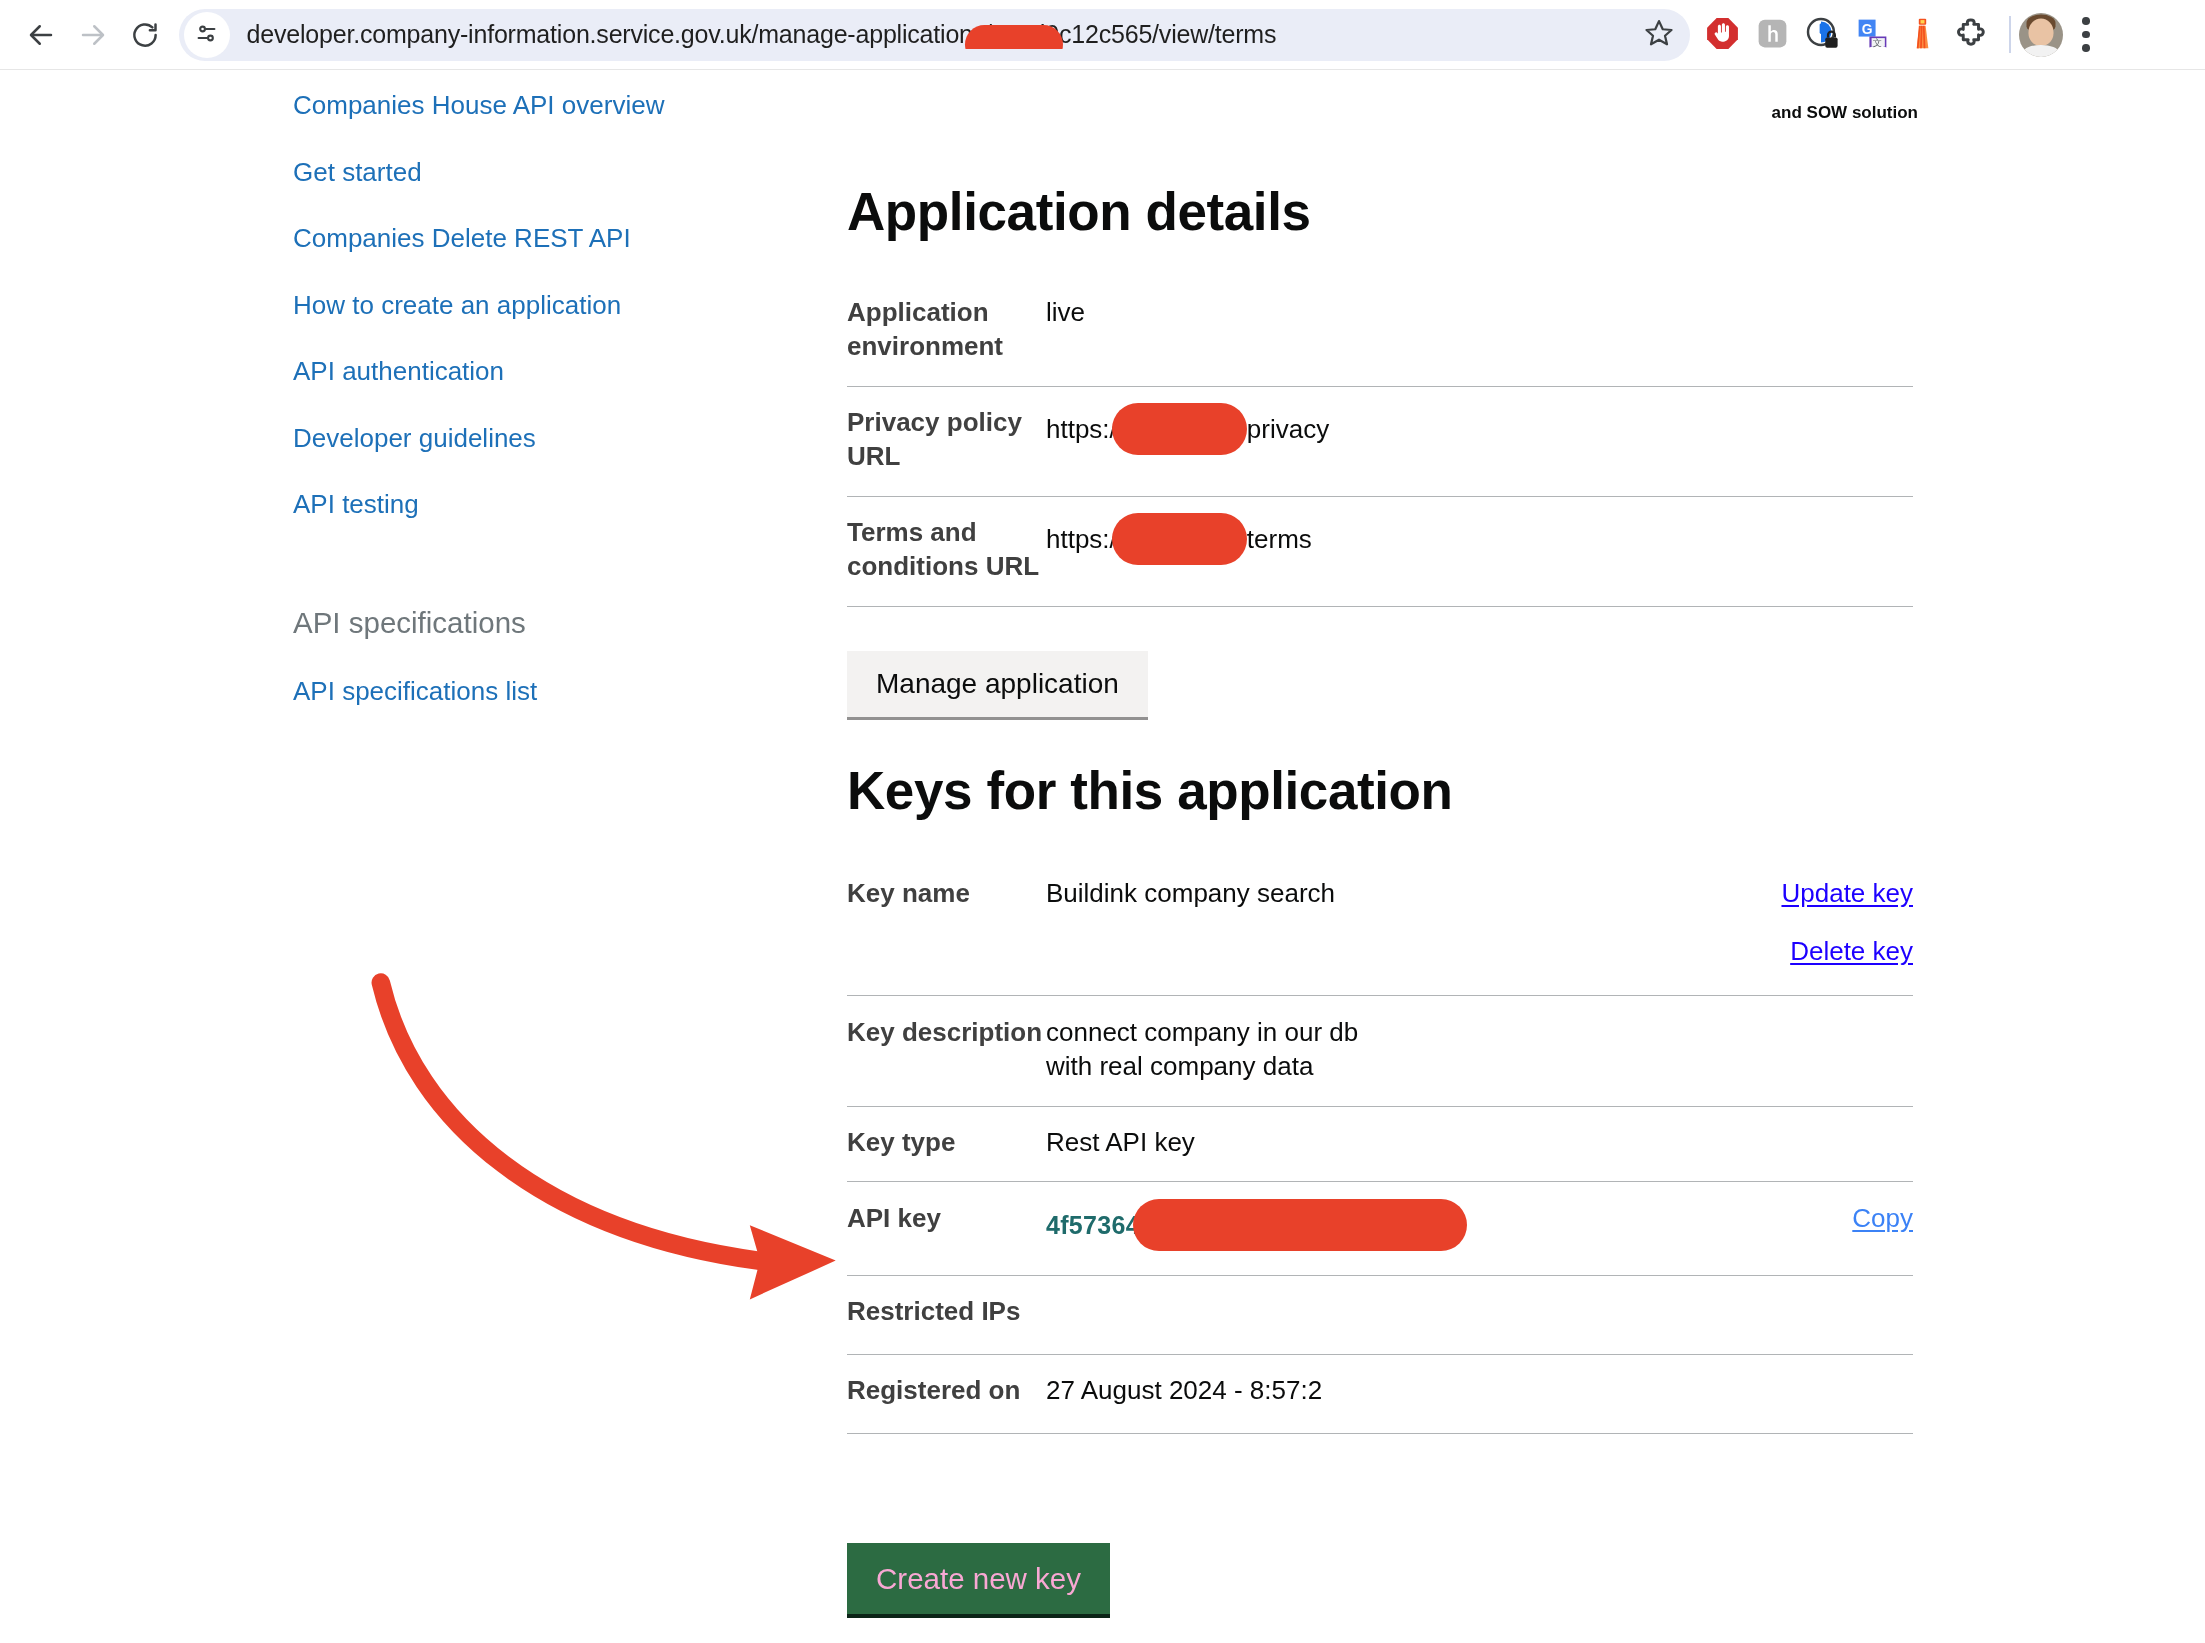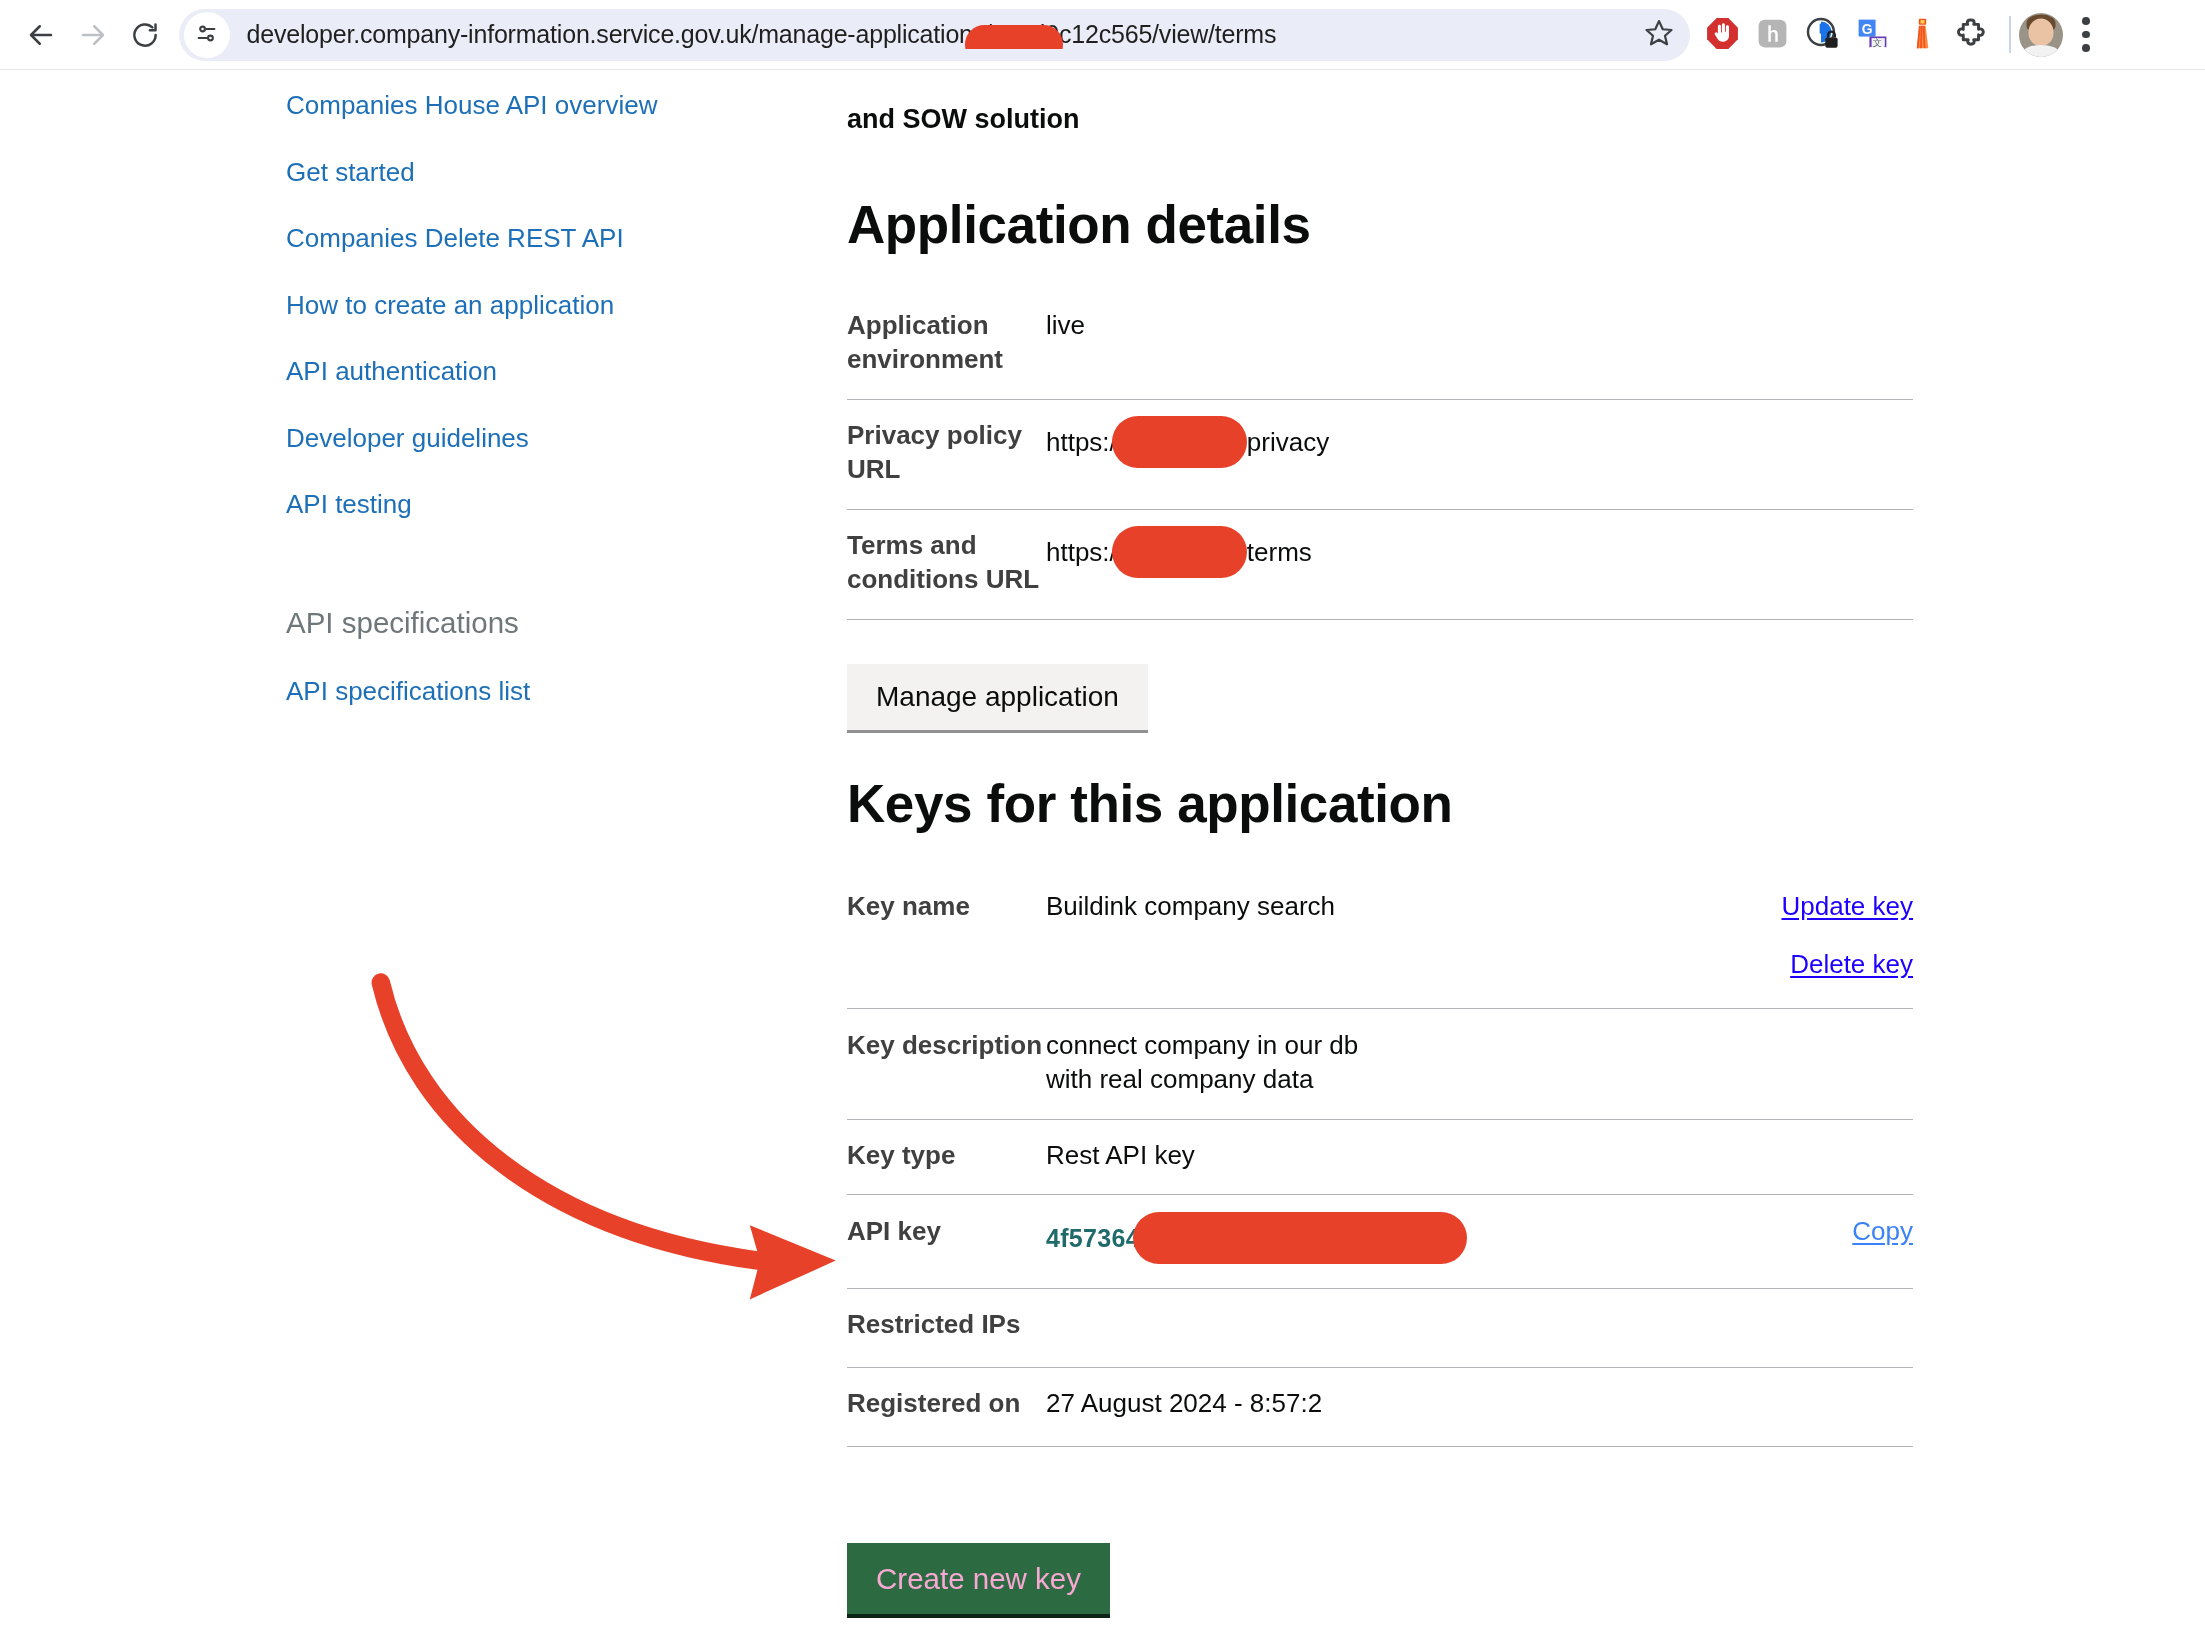--- a/index.html
+++ b/index.html
@@ -128,21 +128,21 @@
   .page {
     position: absolute;
     top: 70px; left: 0;
     width: 2205px; height: 1574px;
     background: #ffffff;
   }
 
   
   .sidebar {
     position: absolute;
-    left: 286px; top: 19.4px;
+    left: 293px; top: 19.4px;
     width: 472px;
   }
   .nav-link {
     display: block;
     font-size: 26px;
     color: #1d70b8;
     text-decoration: none;
     line-height: 1.25;
     margin-bottom: 34px;
     white-space: nowrap;
@@ -155,26 +155,27 @@
     line-height: 1.2;
   }
 
   
   .main {
     position: absolute;
     left: 847px; top: 0;
     width: 1071px;
   }
   .lead-fragment {
-    font-size: 27px;
+    font-size: 17px;
     color: #0b0c0c;
     font-weight: 700;
     line-height: 1.3;
     margin-top: 0;
     padding-top: 32px;
+    text-align: right;
   }
   h1.section-heading {
     font-size: 53px;
     font-weight: 700;
     color: #0b0c0c;
     letter-spacing: -0.4px;
     margin: 0;
     line-height: 1.1;
   }
   .h-app-details { padding-top: 59px; }

